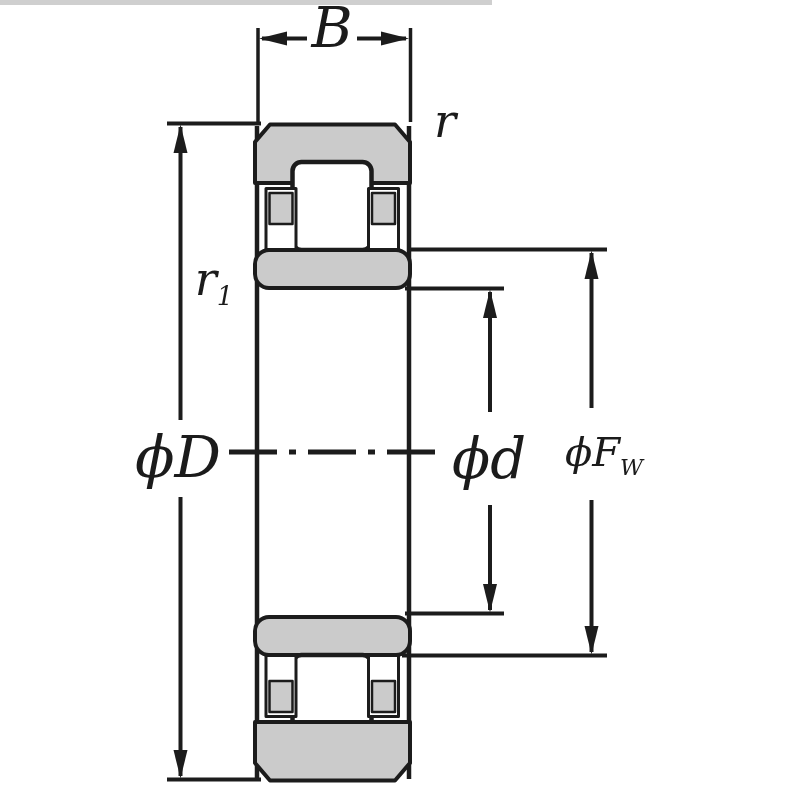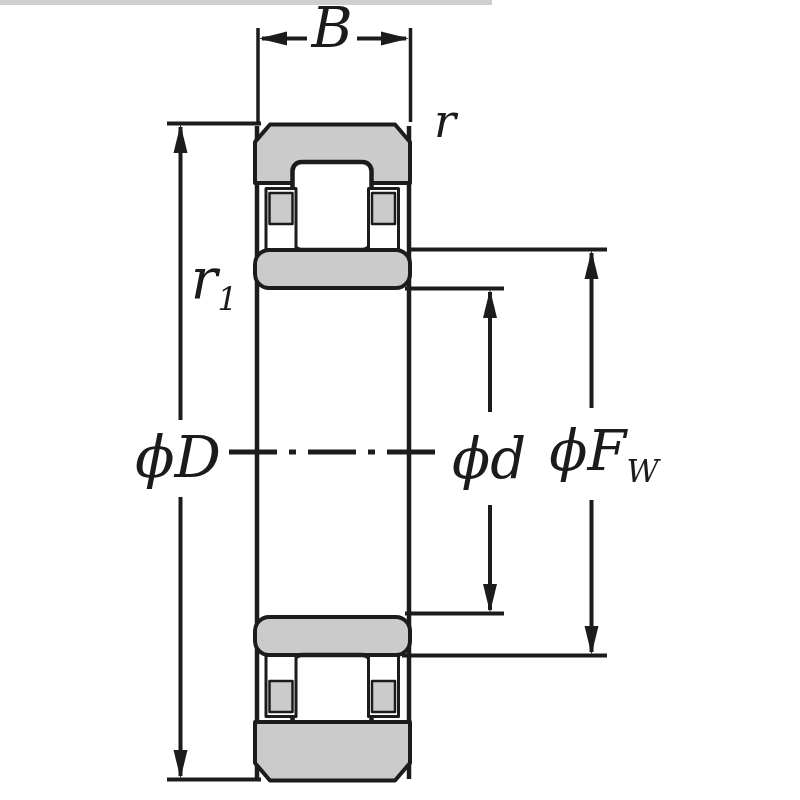--- a/index.html
+++ b/index.html
@@ -103,21 +103,21 @@
       <line class="ln" x1="591.5" y1="500" x2="591.5" y2="652" stroke-width="4"></line>
       <polygon class="arrow" points="591.5,250.5 584.5,279 598.5,279"></polygon>
       <polygon class="arrow" points="591.5,654.5 584.5,626 598.5,626"></polygon>
     </g>
   </svg>
 
   <div class="label" style="left:332px;top:28px;font-size:56px;">B</div>
 
   <div class="label" style="left:445px;top:121px;font-size:46px;">r</div>
 
-  <div class="label" style="left:214px;top:283px;font-size:56px;font-style:italic;"><span>r</span><sub>1</sub></div>
+  <div class="label" style="left:214px;top:283px;font-size:46px;font-style:italic;"><span>r</span><sub>1</sub></div>
 
   <div class="label" style="left:178px;top:457px;font-size:58px;">ϕD</div>
 
   <div class="label" style="left:489px;top:459px;font-size:56px;">ϕd</div>
 
-  <div class="label" style="left:604px;top:455px;font-size:56px;"><span>ϕF</span><sub>W</sub></div>
+  <div class="label" style="left:604px;top:455px;font-size:40px;"><span>ϕF</span><sub>W</sub></div>
 
 </div>
 
 </body></html>

